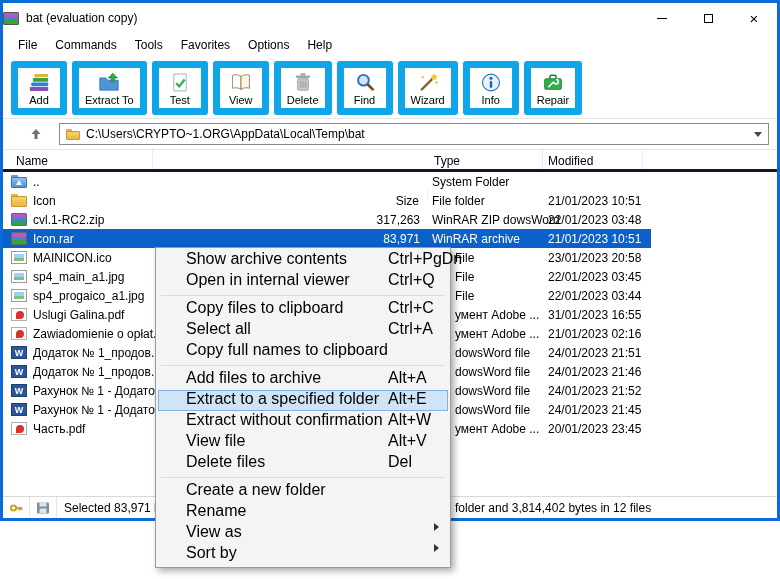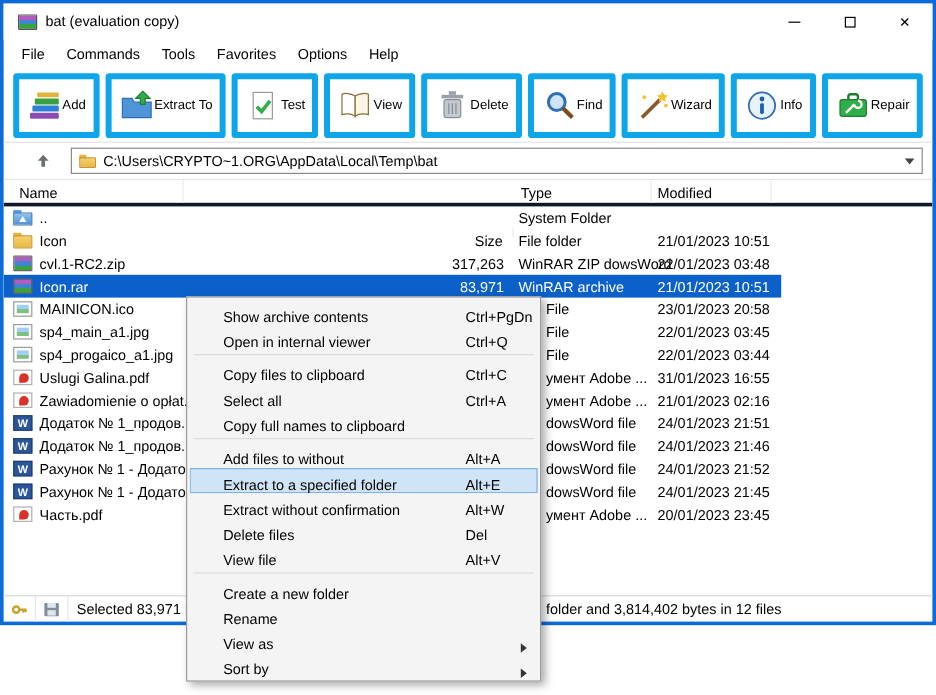--- a/index.html
+++ b/index.html
@@ -4,39 +4,39 @@
 <style>
   * { box-sizing: border-box; margin: 0; padding: 0; }
   html,body { width:780px; height:579px; overflow:hidden; background:#ffffff;
     font-family:"Liberation Sans", sans-serif; color:#000; }
 
   
   .window { position:absolute; left:0; top:0; width:780px; height:521px;
     border:3px solid #0d6bd7; background:#fff; display:flex; flex-direction:column; }
 
   
-  .titlebar { height:30px; display:flex; align-items:center; padding-left:12px; background:#fff; flex:0 0 auto; }
+  .titlebar { height:30px; display:flex; align-items:center; padding-left:0; background:#fff; flex:0 0 auto; }
   .title-icon { width:16px; height:13px; border:1px solid #555; border-radius:1px;
     background:linear-gradient(180deg,#b55bc0 0 34%, #3f86d0 34% 67%, #3aa13f 67% 100%); }
   .title-text { font-size:12px; margin-left:7px; }
   .controls { margin-left:auto; display:flex; height:100%; }
   .ctrl { width:46px; height:100%; display:flex; align-items:center; justify-content:center; cursor:default; }
   .glyph-min { width:10px; height:1px; background:#000; }
   .glyph-max { width:9px; height:9px; border:1px solid #000; }
   .glyph-close { font-size:15px; line-height:1; }
 
   
   .menubar { height:24px; display:flex; align-items:center; padding-left:6px; font-size:12px; flex:0 0 auto; }
   .menu-item { padding:3px 9px; }
 
   
   .toolbar { height:62px; display:flex; align-items:center; gap:5px; padding:4px 8px;
     border-bottom:1px solid #e3e3e3; flex:0 0 auto; }
-  .tbtn { min-width:48px; height:54px; border:5px solid #0ea5e9; border-radius:3px; background:#fff;
-    display:flex; flex-direction:row; align-items:center; justify-content:space-between; padding:3px 6px 2px; }
+  .tbtn { min-width:48px; height:54px; border:7px solid #0ea5e9; border-radius:3px; background:#fff;
+    display:flex; flex-direction:column; align-items:center; justify-content:space-between; padding:3px 6px 2px; }
   .tbtn .lbl { font-size:11px; white-space:nowrap; }
   .tbtn svg { display:block; }
 
   
   .addressbar { height:30px; display:flex; align-items:center; padding:3px 8px 3px 16px; gap:6px; flex:0 0 auto; }
   .up-btn { width:34px; height:22px; display:flex; align-items:center; justify-content:center; }
   .combo { flex:1; height:22px; border:1px solid #8a8a8a; background:#fff; display:flex;
     align-items:center; padding:0 6px; gap:6px; font-size:12px; }
   .mini-folder { width:14px; height:11px; position:relative; flex:0 0 auto; }
   .mini-folder::before { content:""; position:absolute; left:0; top:0; width:6px; height:3px; background:#e8b33c; border-radius:1px 1px 0 0; }
@@ -91,22 +91,22 @@
   
   .statusbar { height:22px; border-top:1px solid #d9d9d9; display:flex; align-items:center;
     font-size:12px; position:relative; flex:0 0 auto; }
   .sb-cell { height:100%; display:flex; align-items:center; padding:0 6px; border-right:1px solid #e5e5e5; }
   .sb-left { margin-left:7px; white-space:nowrap; overflow:hidden; }
   .sb-right { position:absolute; left:452px; white-space:nowrap; }
 
   
   .ctxmenu { position:absolute; left:155px; top:247px; width:296px; background:#f4f4f4;
     border:1px solid #9b9b9b; box-shadow:3px 3px 7px rgba(0,0,0,.35); padding:2px; z-index:10; }
-  .ctx-item { position:relative; height:21px; display:flex; align-items:flex-end;
-    padding-left:28px; padding-right:16px; font-size:12px; }
+  .ctx-item { position:relative; height:21px; display:flex; align-items:flex-start;
+    padding-left:28px; padding-right:16px; font-size:16px; }
   .ctx-item.hl { background:#cfe4f7; box-shadow:inset 0 0 0 1px #7fb2e5; }
   .ctx-label { white-space:nowrap; }
   .ctx-short { position:absolute; left:230px; white-space:nowrap; }
   .ctx-sep { height:1px; background:#dcdcdc; margin:3px 3px; }
   .sub-arrow { position:absolute; right:9px; width:0; height:0;
     border-left:5px solid #333; border-top:4px solid transparent; border-bottom:4px solid transparent; }
 </style>
 </head>
 <body>
 
@@ -418,39 +418,39 @@
   <div class="ctx-item">
     <span class="ctx-label">Select all</span>
     <span class="ctx-short">Ctrl+A</span>
   </div>
   <div class="ctx-item">
     <span class="ctx-label">Copy full names to clipboard</span>
     <span class="ctx-short"></span>
   </div>
   <div class="ctx-sep"></div>
   <div class="ctx-item">
-    <span class="ctx-label">Add files to without</span>
+    <span class="ctx-label">Add files to archive</span>
     <span class="ctx-short">Alt+A</span>
   </div>
   <div class="ctx-item hl">
     <span class="ctx-label">Extract to a specified folder</span>
     <span class="ctx-short">Alt+E</span>
   </div>
   <div class="ctx-item">
     <span class="ctx-label">Extract without confirmation</span>
     <span class="ctx-short">Alt+W</span>
   </div>
   <div class="ctx-item">
+    <span class="ctx-label">View file</span>
+    <span class="ctx-short">Alt+V</span>
+  </div>
+  <div class="ctx-item">
     <span class="ctx-label">Delete files</span>
     <span class="ctx-short">Del</span>
   </div>
-  <div class="ctx-item">
-    <span class="ctx-label">View file</span>
-    <span class="ctx-short">Alt+V</span>
-  </div>
   <div class="ctx-sep"></div>
   <div class="ctx-item">
     <span class="ctx-label">Create a new folder</span>
   </div>
   <div class="ctx-item">
     <span class="ctx-label">Rename</span>
   </div>
   <div class="ctx-item">
     <span class="ctx-label">View as</span>
     <span class="sub-arrow"></span>

